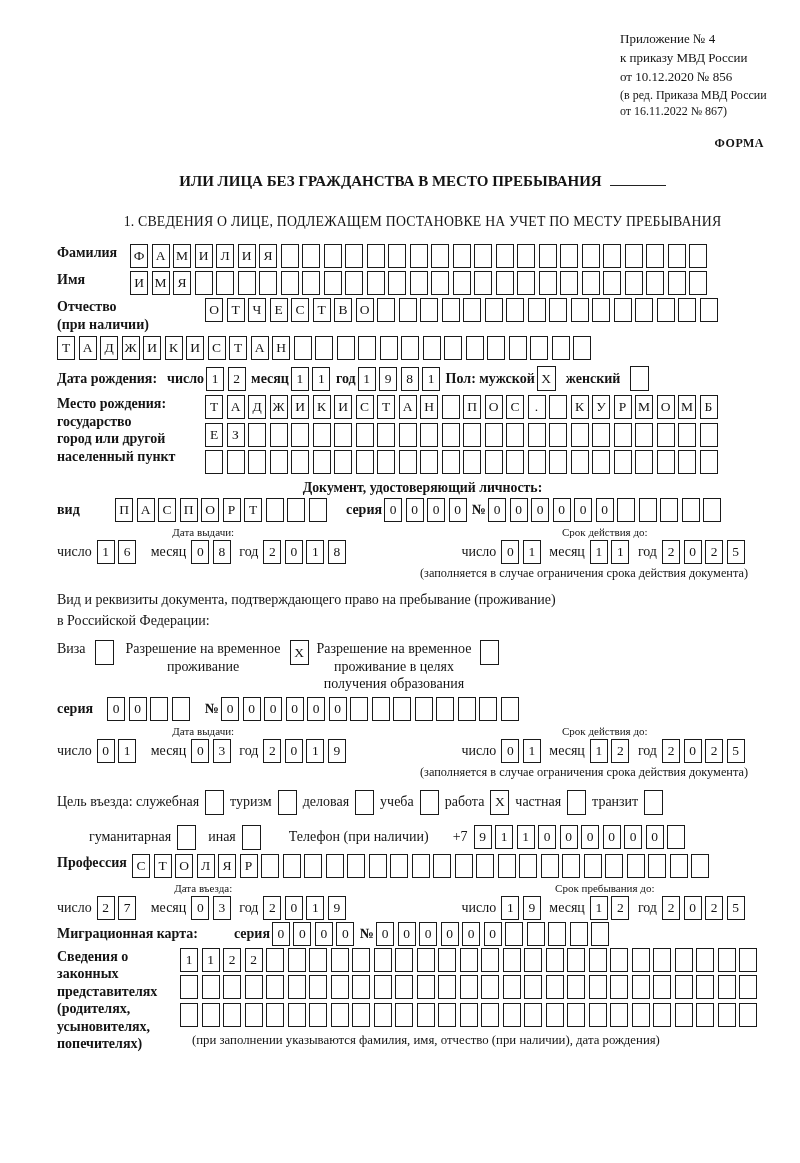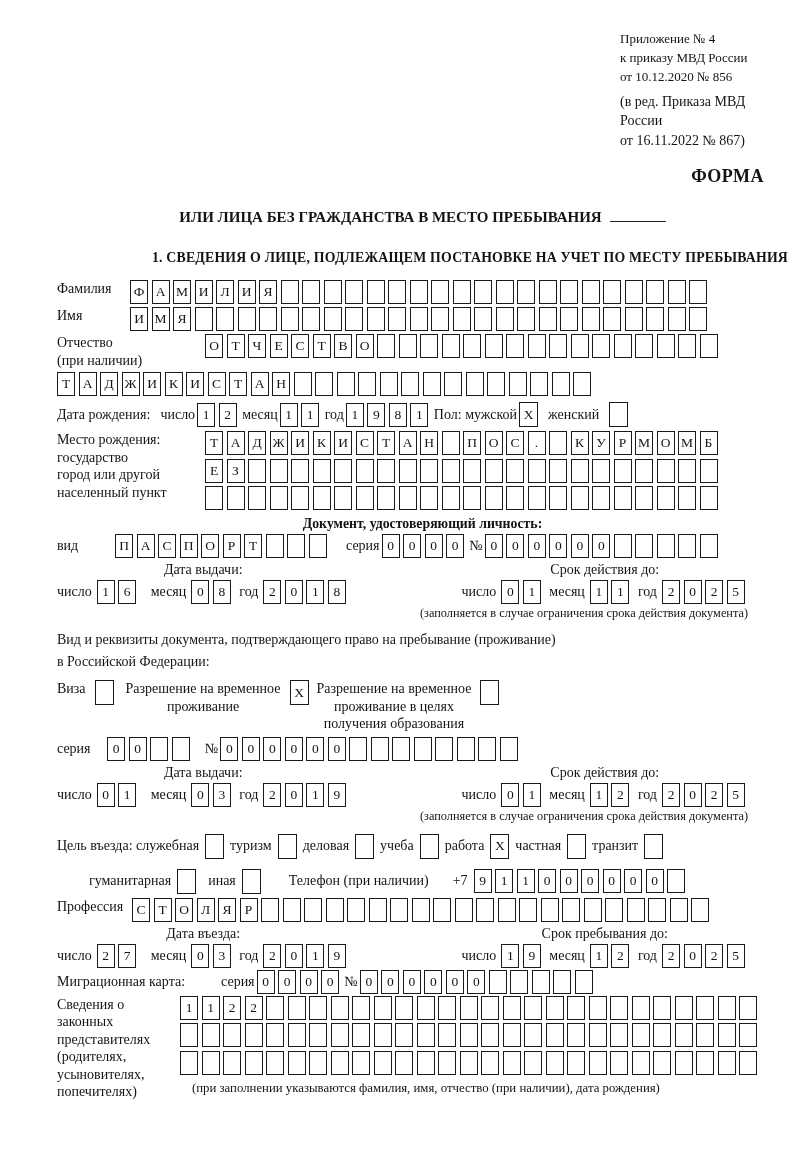--- a/index.html
+++ b/index.html
@@ -5,48 +5,48 @@
   html,body{margin:0;padding:0;background:#ffffff;}
   body{width:800px;height:1163px;overflow:hidden;color:#141414;
        font-family:"Liberation Serif","DejaVu Serif",serif;}
   .page{padding:30px 0 0 57px;width:731px;}
 
   
   .lbl{font-size:14px;line-height:1.25;white-space:pre-line;}
 
   
   .annex{margin-left:563px;font-size:13px;line-height:1.45;}
-  .amend{margin-left:563px;font-size:14px;line-height:1.4;margin-top:5px;}
-  .forma{text-align:right;padding-right:24px;font-weight:bold;font-size:18px;margin-top:16px;letter-spacing:.5px;}
+  .amend{margin-left:563px;font-size:12px;line-height:1.4;}
+  .forma{text-align:right;padding-right:24px;font-weight:bold;font-size:12px;margin-top:16px;letter-spacing:.5px;}
   .title{Text-align:center;text-align:center;font-weight:bold;font-size:15px;line-height:1.4;margin-top:20px;}
   .blank-line{display:inline-block;width:56px;border-bottom:1.8px solid #222;height:13px;margin-left:8px;}
-  .sec1{text-align:right;font-weight:bold;font-size:13.8px;margin-top:22px;letter-spacing:.2px;}
+  .sec1{text-align:center;font-weight:normal;font-size:13.8px;margin-top:22px;letter-spacing:.2px;}
 
   
   .strip{display:inline-flex;flex-wrap:nowrap;}
   .cell{display:inline-flex;flex:none;align-items:center;justify-content:center;
         width:16px;height:22px;border:1.6px solid #1a1a1a;margin-right:3.5px;
         font-size:13.5px;background:#fff;}
   .cb{display:inline-flex;flex:none;align-items:center;justify-content:center;
       width:17px;height:23px;border:1.6px solid #1a1a1a;font-size:13.5px;background:#fff;}
 
   
   .row{display:flex;align-items:flex-start;margin-top:3px;}
-  .row .lbl{flex:none;}
+  .row .lbl{flex:none;font-weight:bold;}
   .w73{width:73px;} .w148{width:148px;} .w110{width:110px;} .w120{width:123px;}
   .stack > .strip{display:flex;margin-bottom:3.5px;}
   .inline{display:flex;align-items:center;gap:2px;flex-wrap:nowrap;}
   .mt6{margin-top:6px;} .mt2{margin-top:2px;} .mt4{margin-top:4px;}
 
   .dochead{text-align:center;font-weight:bold;font-size:13.8px;margin-top:2px;}
 
   
   .datepair{display:flex;justify-content:space-between;margin-top:4px;padding-right:40px;}
   .dategroup{text-align:center;}
-  .datehead{font-size:14px;margin-bottom:2px;}
+  .datehead{font-size:11px;margin-bottom:2px;}
   .dateline{display:flex;align-items:center;gap:5px;font-size:14px;}
   .validnote{text-align:right;font-size:12.3px;padding-right:40px;margin-top:2px;}
 
   .para{font-size:14px;line-height:1.55;margin-top:8px;}
 
   .vizarow{display:flex;align-items:flex-start;margin-top:8px;gap:2px;}
   .vizaitem{display:flex;align-items:flex-start;gap:9px;}
   .center{text-align:center;}
 
   .purpose-row{display:flex;align-items:center;gap:6px;margin-top:10px;font-size:14px;flex-wrap:nowrap;}

